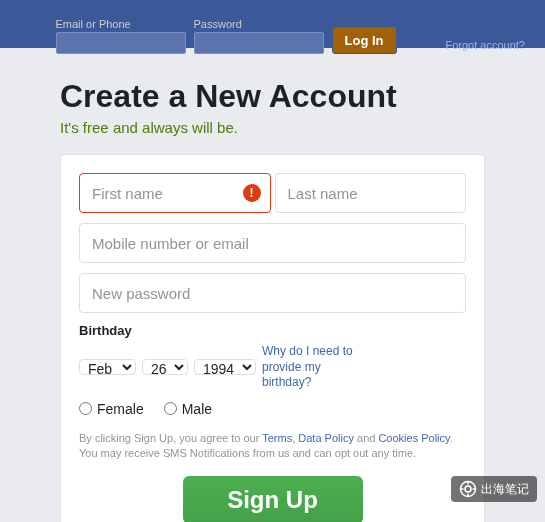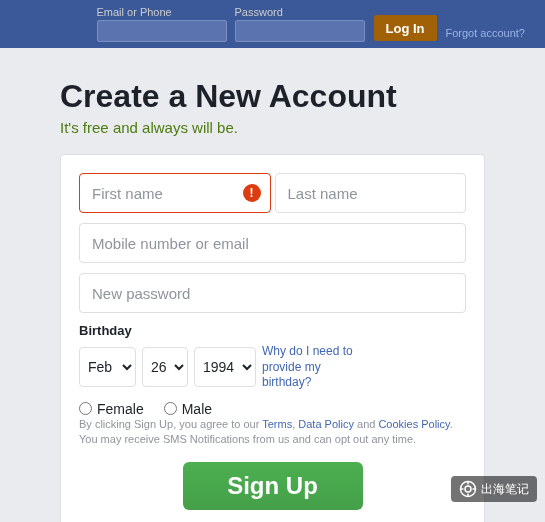--- a/index.html
+++ b/index.html
@@ -7,23 +7,23 @@
       font-family: Helvetica, Arial, sans-serif;
       background: #e9ebee;
       width: 545px;
       min-height: 522px;
       overflow: hidden;
     }
 
     
     .header {
       background: #3b5998;
-      padding: 6px 20px;
-      display: flex;
-      align-items: flex-end;
+      padding: 18px 20px;
+      display: flex;
+      align-items: flex-start;
       justify-content: flex-end;
       gap: 8px;
       height: 48px;
     }
     .header-field {
       display: flex;
       flex-direction: column;
       font-size: 11px;
       color: #ccc;
     }
@@ -139,21 +139,21 @@
       margin-bottom: 6px;
       font-weight: bold;
     }
     .birthday-row {
       display: flex;
       align-items: center;
       gap: 6px;
       margin-bottom: 10px;
     }
     .birthday-select {
-      height: 40px;
+      height: 16px;
       border: 1px solid #dddfe2;
       border-radius: 4px;
       padding: 0 4px;
       font-size: 14px;
       color: #1d2129;
       background: #fff;
       cursor: pointer;
     }
     .why-birthday {
       font-size: 12px;
@@ -161,20 +161,21 @@
       cursor: pointer;
       text-decoration: none;
       line-height: 1.3;
       max-width: 100px;
     }
 
     
     .gender-row {
       display: flex;
       gap: 20px;
+      margin-bottom: 14px;
       align-items: center;
     }
     .gender-option {
       display: flex;
       align-items: center;
       gap: 5px;
       font-size: 14px;
       color: #1d2129;
       cursor: pointer;
     }
@@ -244,21 +245,21 @@
   <div class="header-inputs-row">
     <div class="header-field">
       <label>Email or Phone</label>
       <input class="form-input" type="text" style="background: rgb(91, 116, 176); color: rgb(255, 255, 255); border: 1px solid rgb(122, 144, 192);">
     </div>
     <div class="header-field">
       <label>Password</label>
       <input class="form-input" type="password" style="background: rgb(91, 116, 176); color: rgb(255, 255, 255); border: 1px solid rgb(122, 144, 192);">
     </div>
     <button class="login-btn">Log In</button>
-    <div style="display:flex;flex-direction:column;justify-content:flex-end;align-self:flex-end;margin-bottom:2px;">
+    <div style="display:flex;flex-direction:column;justify-content:flex-end;align-self:flex-end;margin-bottom:2px;margin-left:41px;">
       <a class="why-birthday" style="color:#9cb4e8;font-size:11px;white-space:nowrap;max-width:none;">Forgot account?</a>
     </div>
   </div>
 </div>
 
 <div class="main">
   <h1 class="title">Create a New Account</h1>
   <p class="subtitle">It's free and always will be.</p>
 
   <div class="form-card">

